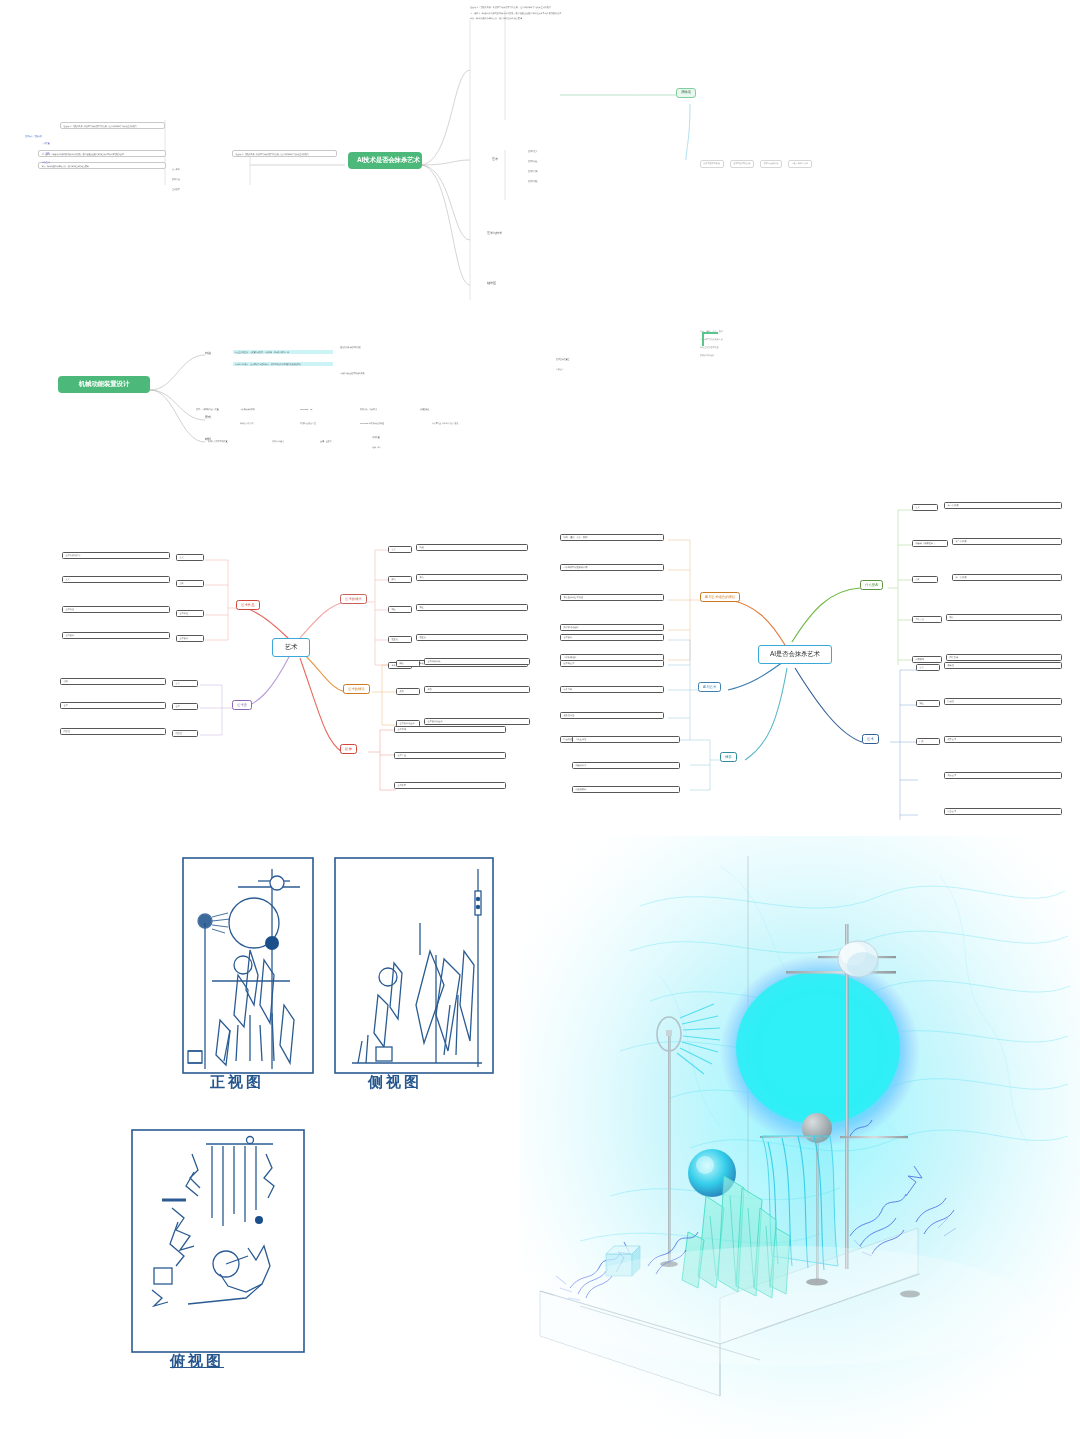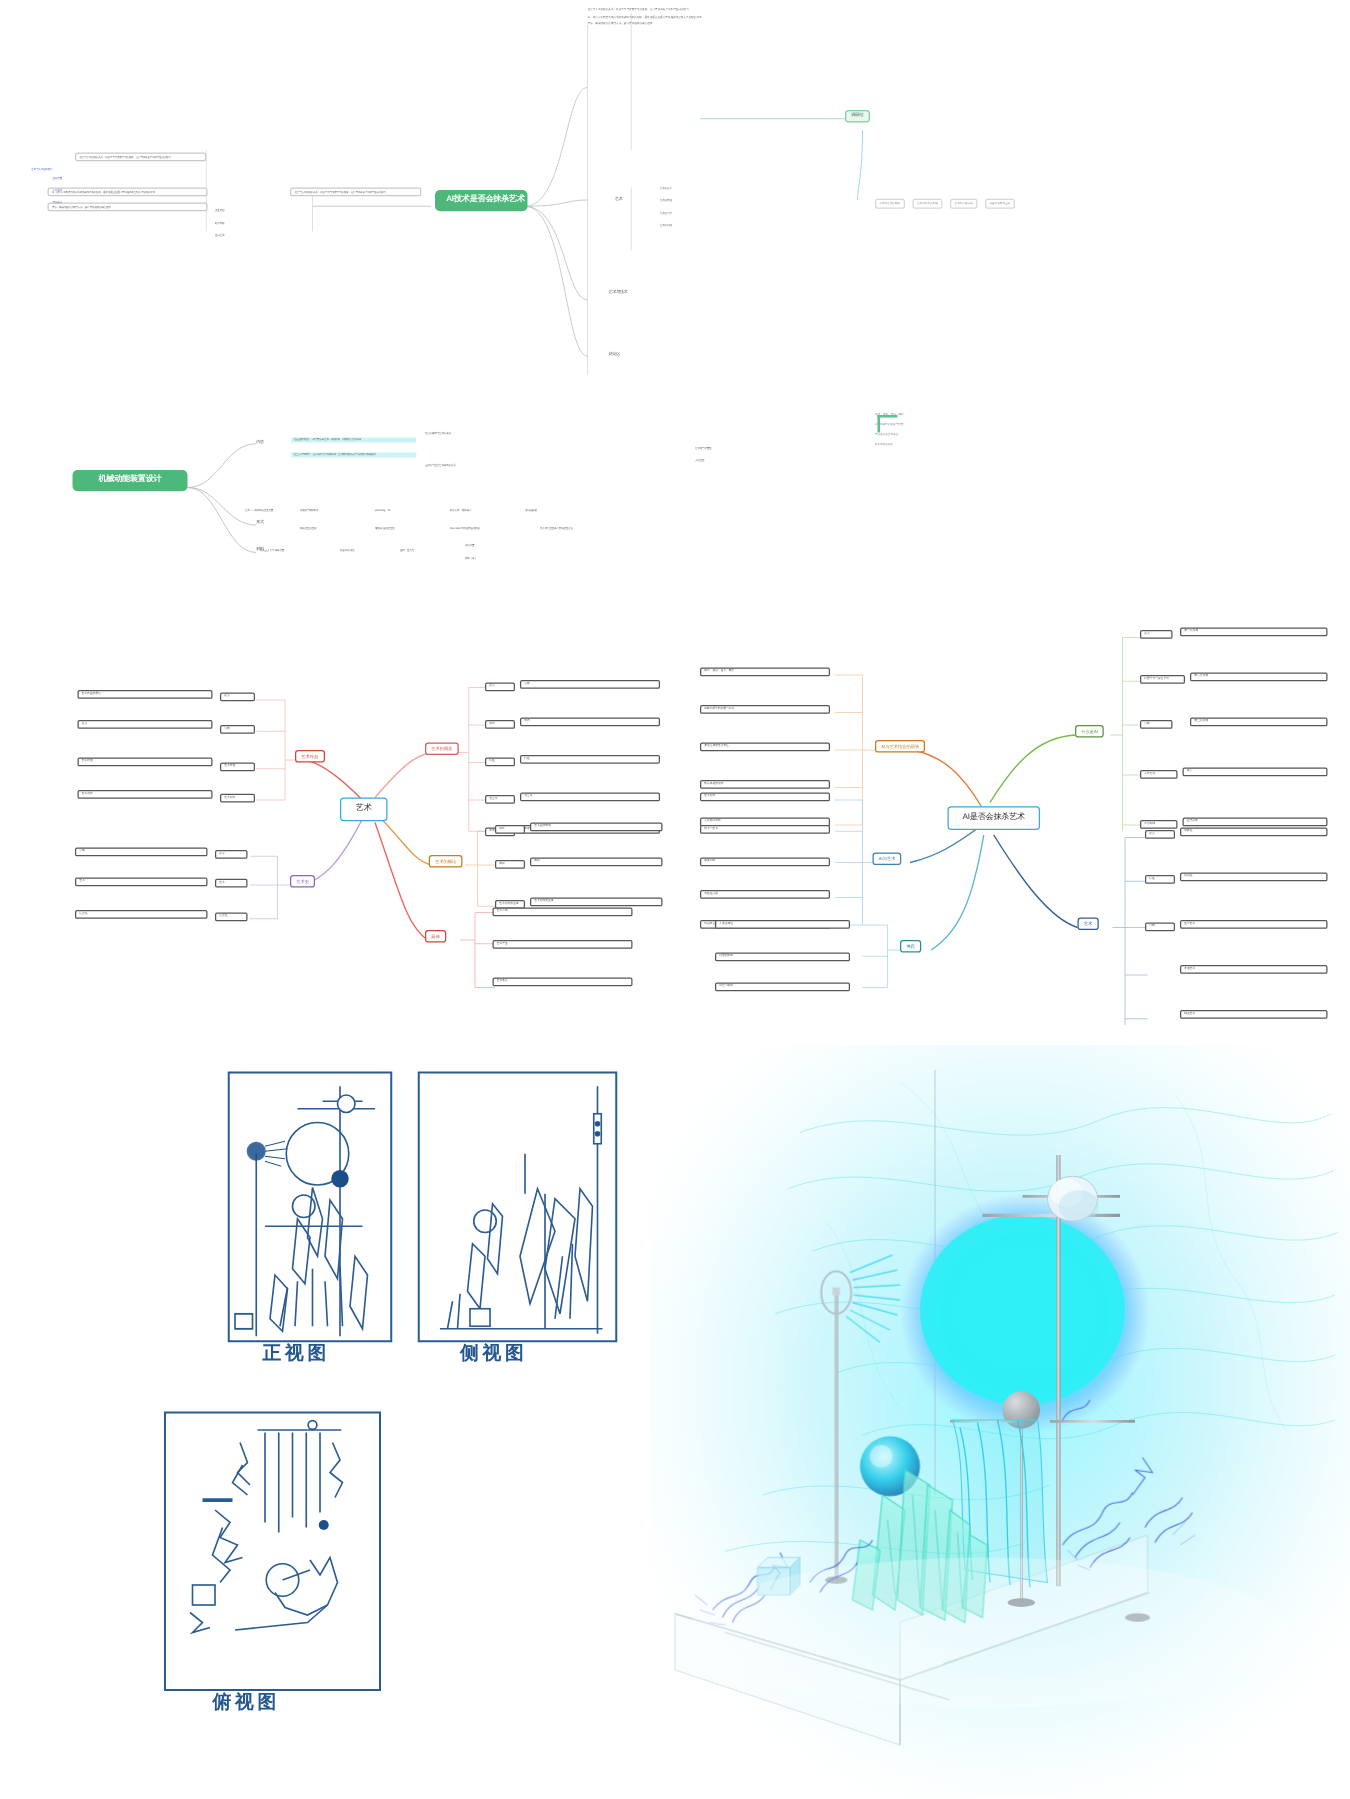--- a/index.html
+++ b/index.html
@@ -388,21 +388,21 @@
         <path d="M50,96 L42,118 L56,130 L48,140"></path>
         <path d="M138,28 L144,42 L136,52 L146,60 L140,72"></path>
         <circle cx="98" cy="138" r="13" fill="none"></circle>
         <path d="M98,138 L120,130"></path>
         <path d="M120,122 L128,134 L136,120 L142,140 L134,158 L118,166 L100,160 L92,148"></path>
         <path d="M60,178 L118,172 L134,158"></path>
         <rect x="26" y="142" width="18" height="16" fill="#fff"></rect>
         <path d="M24,164 L34,172 L26,180 L40,176"></path>
       </g>
     </svg>
-    <div class="sk-cap" style="left:42px;top:226px;">俯视图</div>
+    <div class="sk-cap" style="left:42px;top:226px;text-decoration:underline;">俯视图</div>
   </div>
 
   <div class="render" style="left:520px;top:836px;width:560px;height:603px;">
     <svg width="560" height="603" viewBox="0 0 560 603">
       <defs>
         <radialGradient id="bgwash" cx="52%" cy="45%" r="62%">
           <stop offset="0%" stop-color="#8ef6ff" stop-opacity=".95"></stop>
           <stop offset="45%" stop-color="#bdf4fb" stop-opacity=".75"></stop>
           <stop offset="78%" stop-color="#e6fbfe" stop-opacity=".45"></stop>
           <stop offset="100%" stop-color="#ffffff" stop-opacity="0"></stop>

